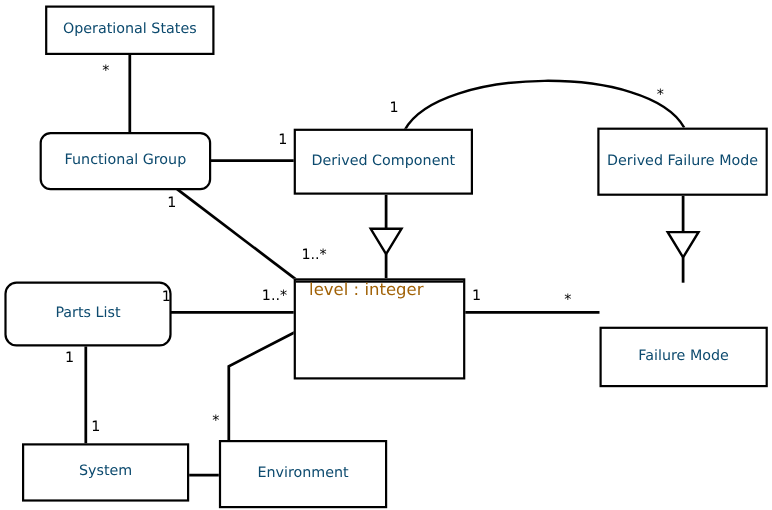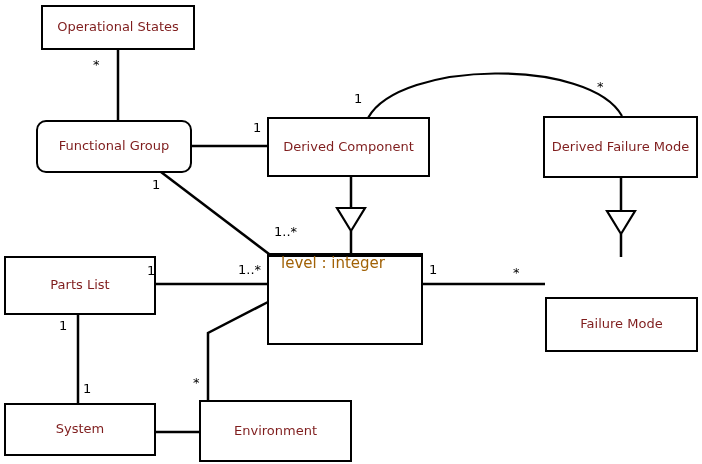--- a/index.html
+++ b/index.html
@@ -33,21 +33,21 @@
     display: flex;
     flex-direction: column;
     z-index: 5;
   }
   .uml-name-compartment {
     flex: 1 1 auto;
     display: flex;
     align-items: center;
     justify-content: center;
     font-size: 13px;
-    color: #7f1d1d;
+    color: #0c4a6e;
     line-height: 1.1;
     padding: 0 4px;
     text-align: center;
   }
   .uml-attr-compartment {
     flex: 0 0 auto;
     border-top: 2px solid #000000;
     display: flex;
     align-items: center;
     font-size: 15px;
@@ -108,33 +108,33 @@
   </div>
 
   <div class="uml-class" style="left:267px; top:117px; width:163px; height:60px;">
     <div class="uml-name-compartment">Derived Component</div>
   </div>
 
   <div class="uml-class" style="left:543px; top:116px; width:155px; height:62px;">
     <div class="uml-name-compartment">Derived Failure Mode</div>
   </div>
 
-  <div class="uml-class" style="left:4px; top:256px; width:152px; height:59px;">
+  <div class="uml-class" style="left:4px; top:256px; width:152px; height:59px;border-radius:11px;">
     <div class="uml-name-compartment">Parts List</div>
   </div>
 
   <div class="uml-class" style="left:267px; top:253px; width:156px; height:92px;">
     <div class="uml-attr-compartment">level : integer</div>
   </div>
 
   <div class="uml-class" style="left:545px; top:257px; width:153px; height:55px;margin-top:40px;">
     <div class="uml-name-compartment">Failure Mode</div>
   </div>
 
-  <div class="uml-class" style="left:4px; top:403px; width:152px; height:53px;">
+  <div class="uml-class" style="left:20px; top:403px; width:152px; height:53px;">
     <div class="uml-name-compartment">System</div>
   </div>
 
   <div class="uml-class" style="left:199px; top:400px; width:153px; height:62px;">
     <div class="uml-name-compartment">Environment</div>
   </div>
 
   <div class="mult-label" style="left:93px; top:58px;">*</div>
 
   <div class="mult-label" style="left:253px; top:121px;">1</div>

